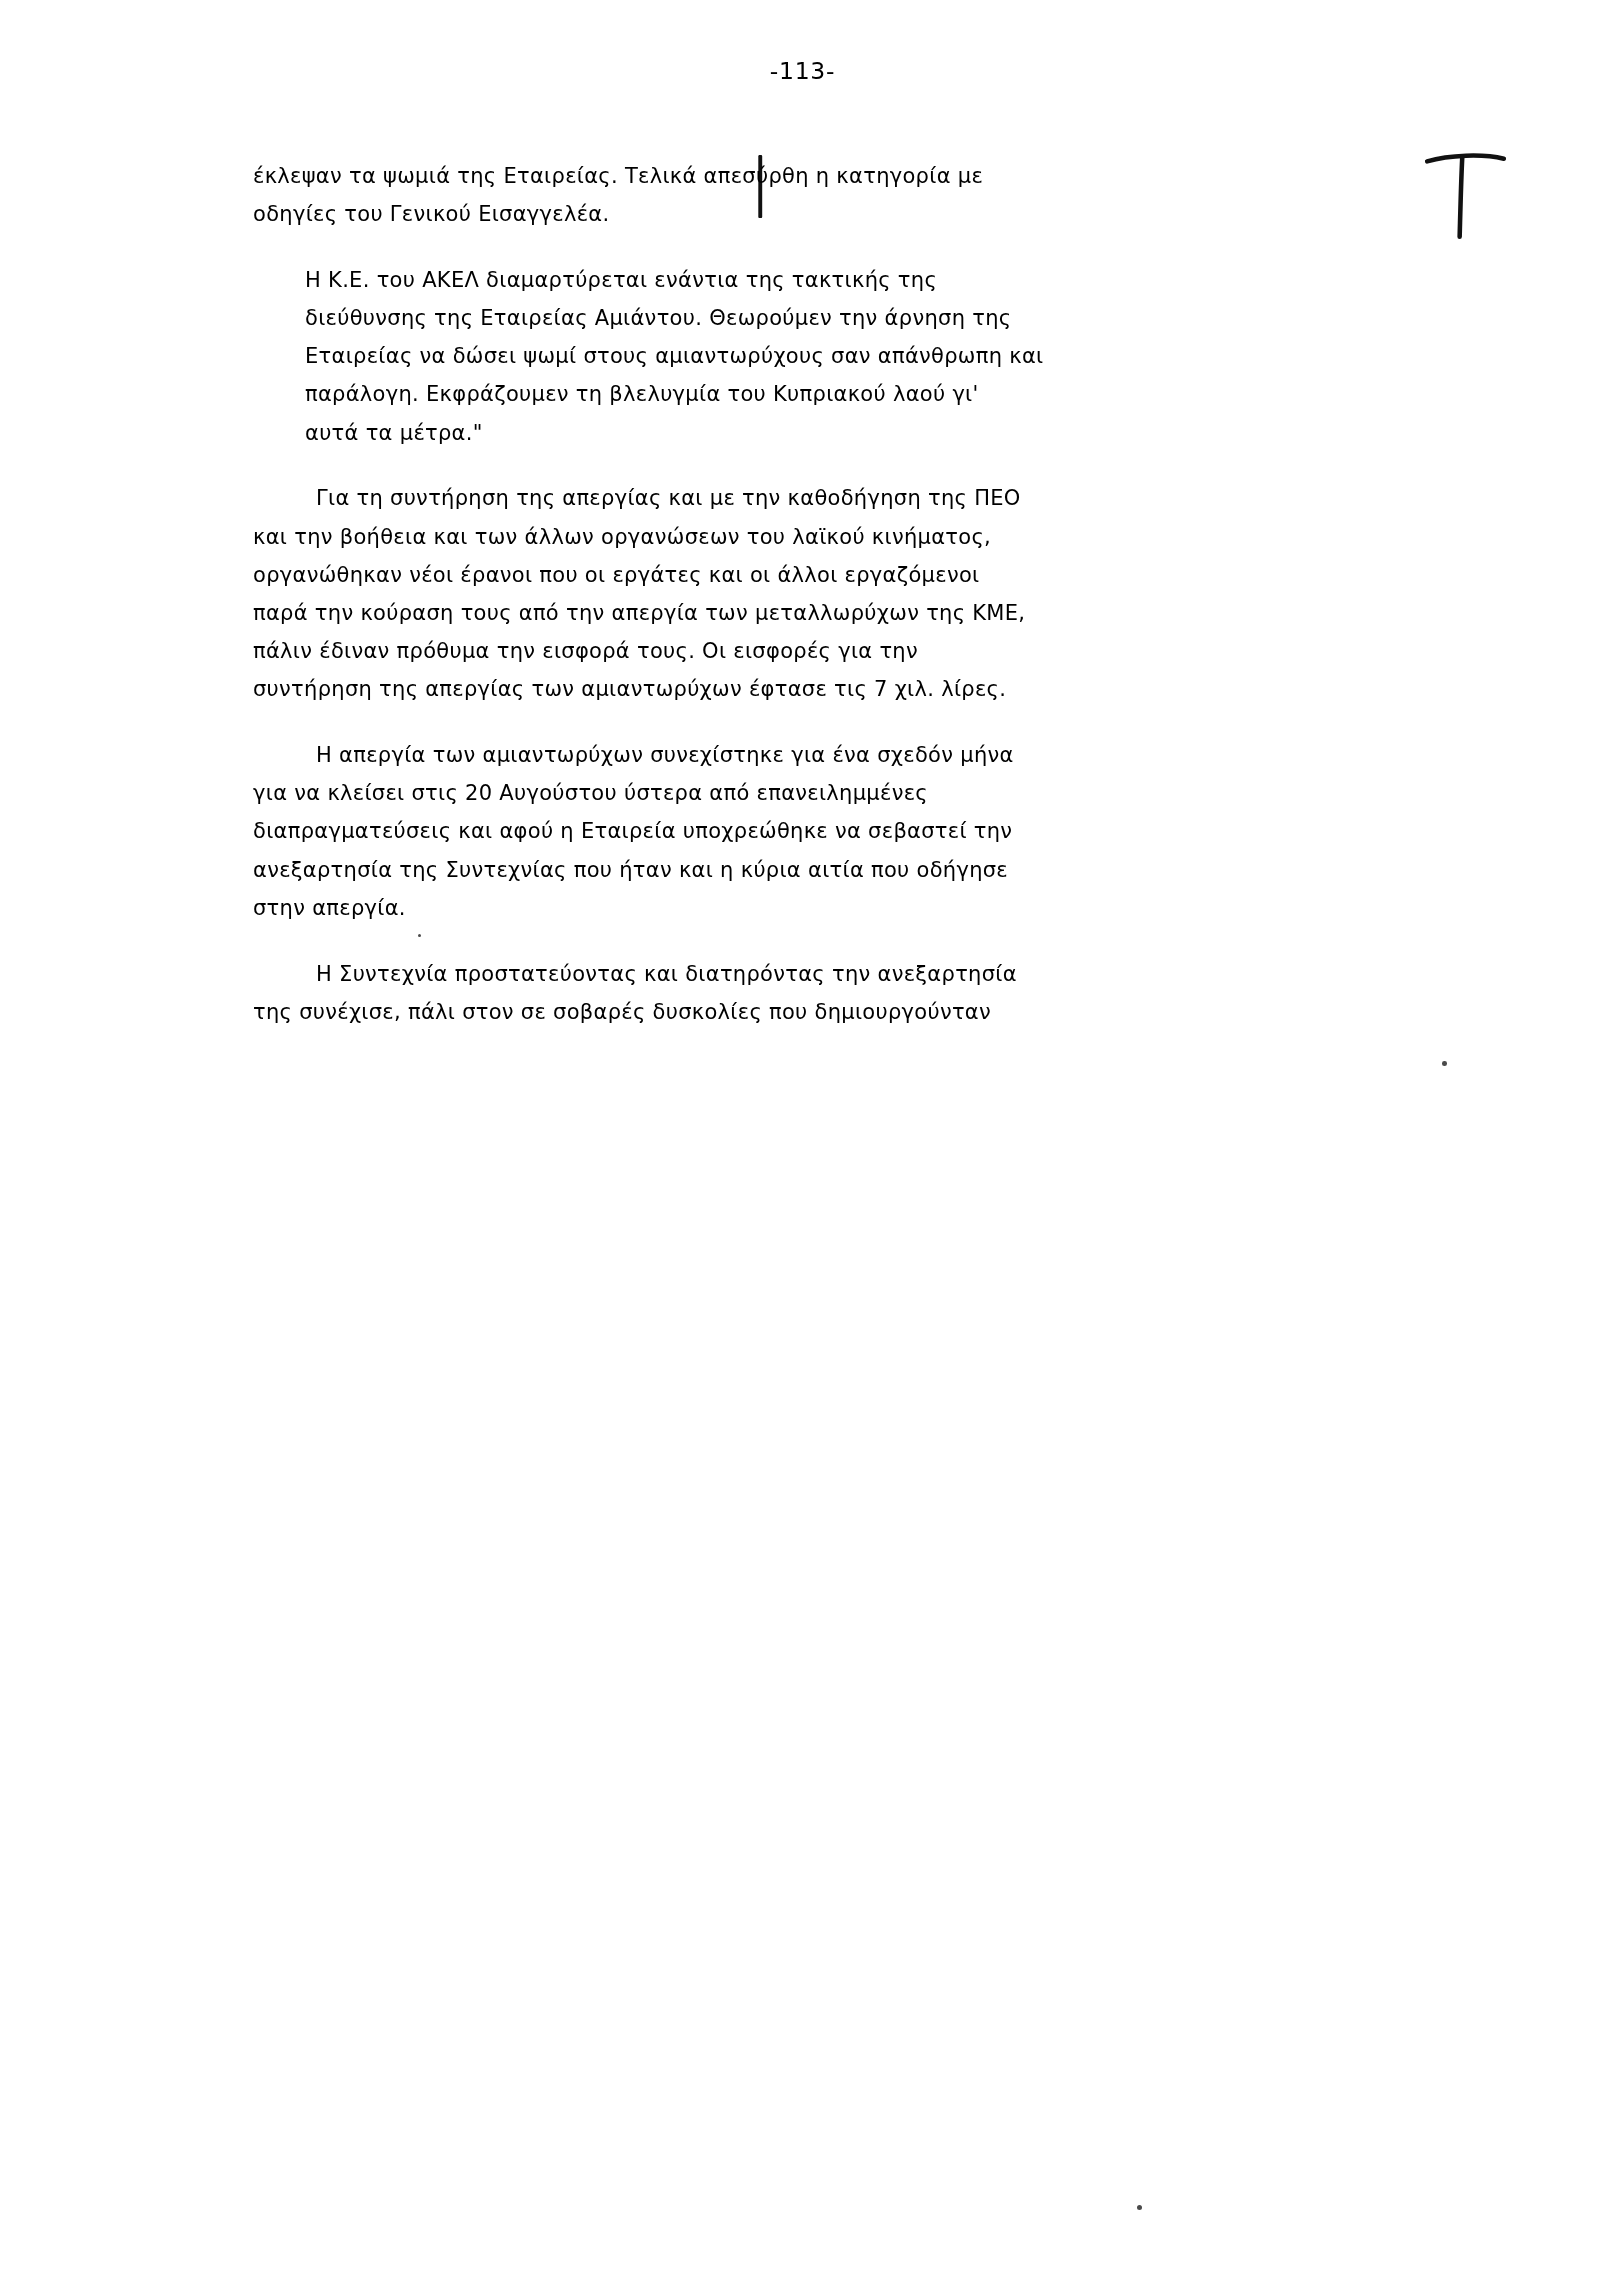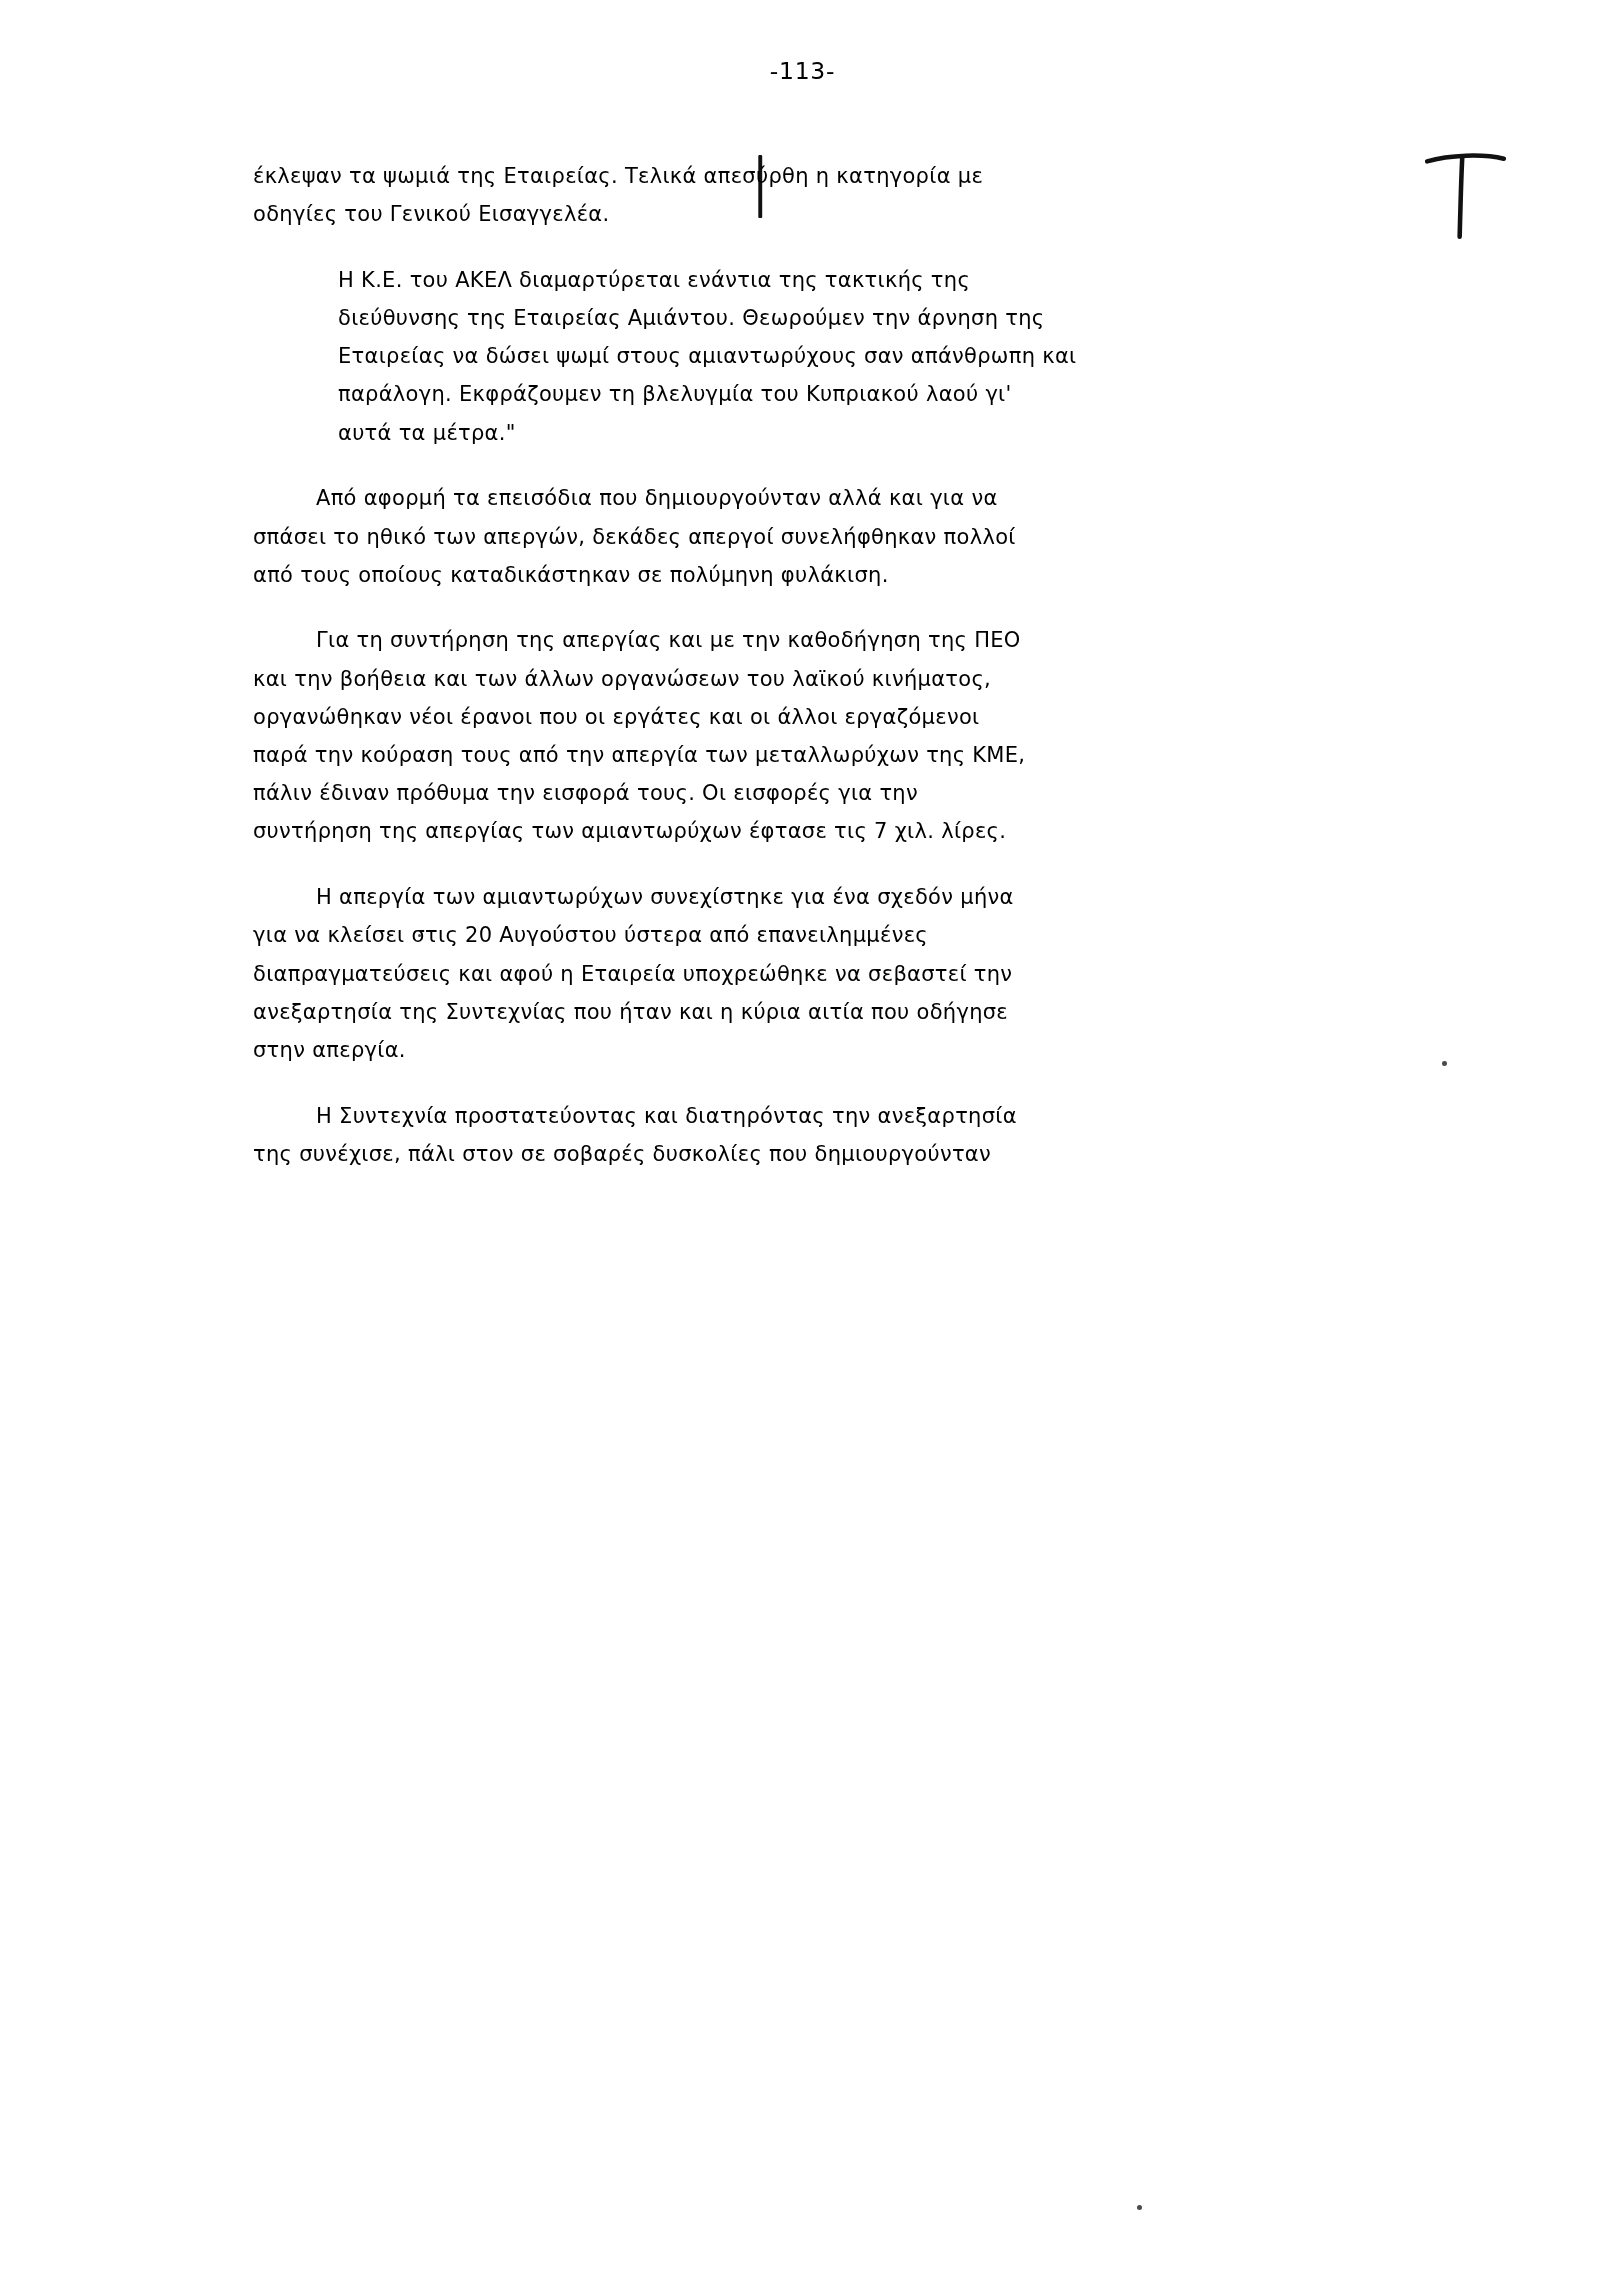--- a/index.html
+++ b/index.html
@@ -35,21 +35,21 @@
     font-size: 21px;
     line-height: 1.82;
     letter-spacing: 0.3px;
     margin: 0 0 27.4px 0;
     white-space: pre-wrap;
   }
   .para.indent {
     text-indent: 63px;
   }
   .para.quote {
-    margin-left: 85px;
+    margin-left: 52px;
     width: 999px;
     text-indent: 0;
   }
   .para.first {
     text-indent: 0;
   }
 
   
   .mark-t {
     position: absolute;
@@ -98,23 +98,20 @@
   </div>
 
   <div class="body-text">
     <p class="para first">έκλεψαν τα ψωμιά της Εταιρείας. Τελικά απεσύρθη η κατηγορία με
 οδηγίες του Γενικού Εισαγγελέα.</p>
     <p class="para quote">Η Κ.Ε. του ΑΚΕΛ διαμαρτύρεται ενάντια της τακτικής της
 διεύθυνσης της Εταιρείας Αμιάντου. Θεωρούμεν την άρνηση της
 Εταιρείας να δώσει ψωμί στους αμιαντωρύχους σαν απάνθρωπη και
 παράλογη. Εκφράζουμεν τη βλελυγμία του Κυπριακού λαού γι'
 αυτά τα μέτρα."</p>
-    <p class="para indent">Από αφορμή τα επεισόδια που δημιουργούνταν αλλά και για να
-σπάσει το ηθικό των απεργών, δεκάδες απεργοί συνελήφθηκαν πολλοί
-από τους οποίους καταδικάστηκαν σε πολύμηνη φυλάκιση.</p>
     <p class="para indent">Για τη συντήρηση της απεργίας και με την καθοδήγηση της ΠΕΟ
 και την βοήθεια και των άλλων οργανώσεων του λαϊκού κινήματος,
 οργανώθηκαν νέοι έρανοι που οι εργάτες και οι άλλοι εργαζόμενοι
 παρά την κούραση τους από την απεργία των μεταλλωρύχων της ΚΜΕ,
 πάλιν έδιναν πρόθυμα την εισφορά τους. Οι εισφορές για την
 συντήρηση της απεργίας των αμιαντωρύχων έφτασε τις 7 χιλ. λίρες.</p>
     <p class="para indent">Η απεργία των αμιαντωρύχων συνεχίστηκε για ένα σχεδόν μήνα
 για να κλείσει στις 20 Αυγούστου ύστερα από επανειλημμένες
 διαπραγματεύσεις και αφού η Εταιρεία υποχρεώθηκε να σεβαστεί την
 ανεξαρτησία της Συντεχνίας που ήταν και η κύρια αιτία που οδήγησε

